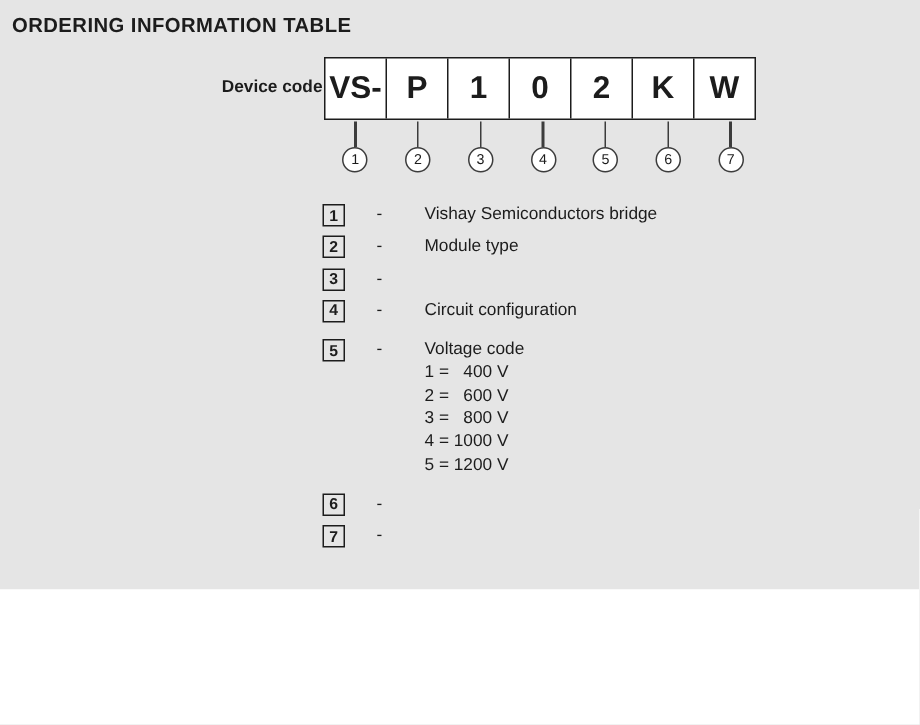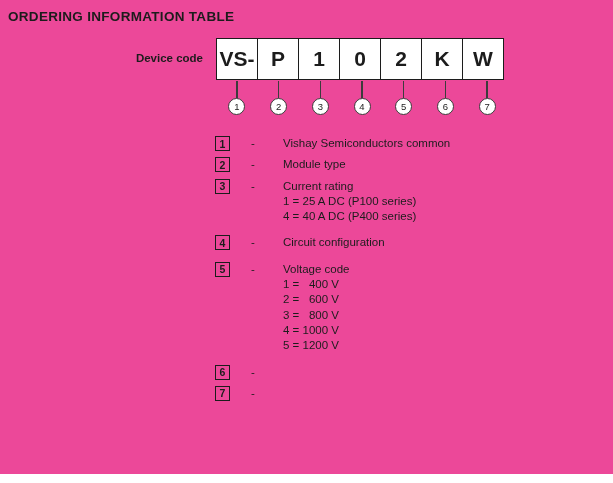--- a/index.html
+++ b/index.html
@@ -3,37 +3,37 @@
 <meta charset="utf-8">
 <style>
   html, body {
     margin: 0;
     padding: 0;
     background: #ffffff;
   }
   .page {
     position: relative;
     width: 613px;
-    height: 474px;
-    background: #ec4899;
+    height: 393px;
+    background: #e5e5e5;
     font-family: "Liberation Sans", sans-serif;
     color: #1c1c1c;
     overflow: hidden;
   }
   .title {
     position: absolute;
     left: 8px;
     top: 9px;
     font-size: 13.5px;
     font-weight: bold;
     letter-spacing: 0.3px;
   }
   .code-label {
     position: absolute;
-    left: 110px;
+    left: 122px;
     top: 52px;
     width: 93px;
     text-align: right;
     font-size: 11.5px;
     font-weight: bold;
   }
   .code-boxes {
     position: absolute;
     left: 216px;
     top: 38px;
@@ -179,42 +179,35 @@
       <div class="pointer-circle">7</div>
     </div>
   </div>
 
   <div class="legend">
 
     <div class="legend-row">
       <div class="lnum">1</div>
       <div class="ldash">-</div>
       <div class="ltext">
-        <div class="ltitle">Vishay Semiconductors common</div>
+        <div class="ltitle">Vishay Semiconductors bridge</div>
       </div>
     </div>
 
     <div class="legend-row">
       <div class="lnum">2</div>
       <div class="ldash">-</div>
       <div class="ltext">
         <div class="ltitle">Module type</div>
       </div>
     </div>
 
     <div class="legend-row">
       <div class="lnum">3</div>
       <div class="ldash">-</div>
-      <div class="ltext">
-        <div class="ltitle">Current rating</div>
-        <div class="lopts">
-          <div class="lopt">1 = 25 A DC (P100 series)</div>
-          <div class="lopt">4 = 40 A DC (P400 series)</div>
-        </div>
-      </div>
     </div>
 
     <div class="legend-row">
       <div class="lnum">4</div>
       <div class="ldash">-</div>
       <div class="ltext">
         <div class="ltitle">Circuit configuration</div>
         <div class="lopts">
         </div>
       </div>

